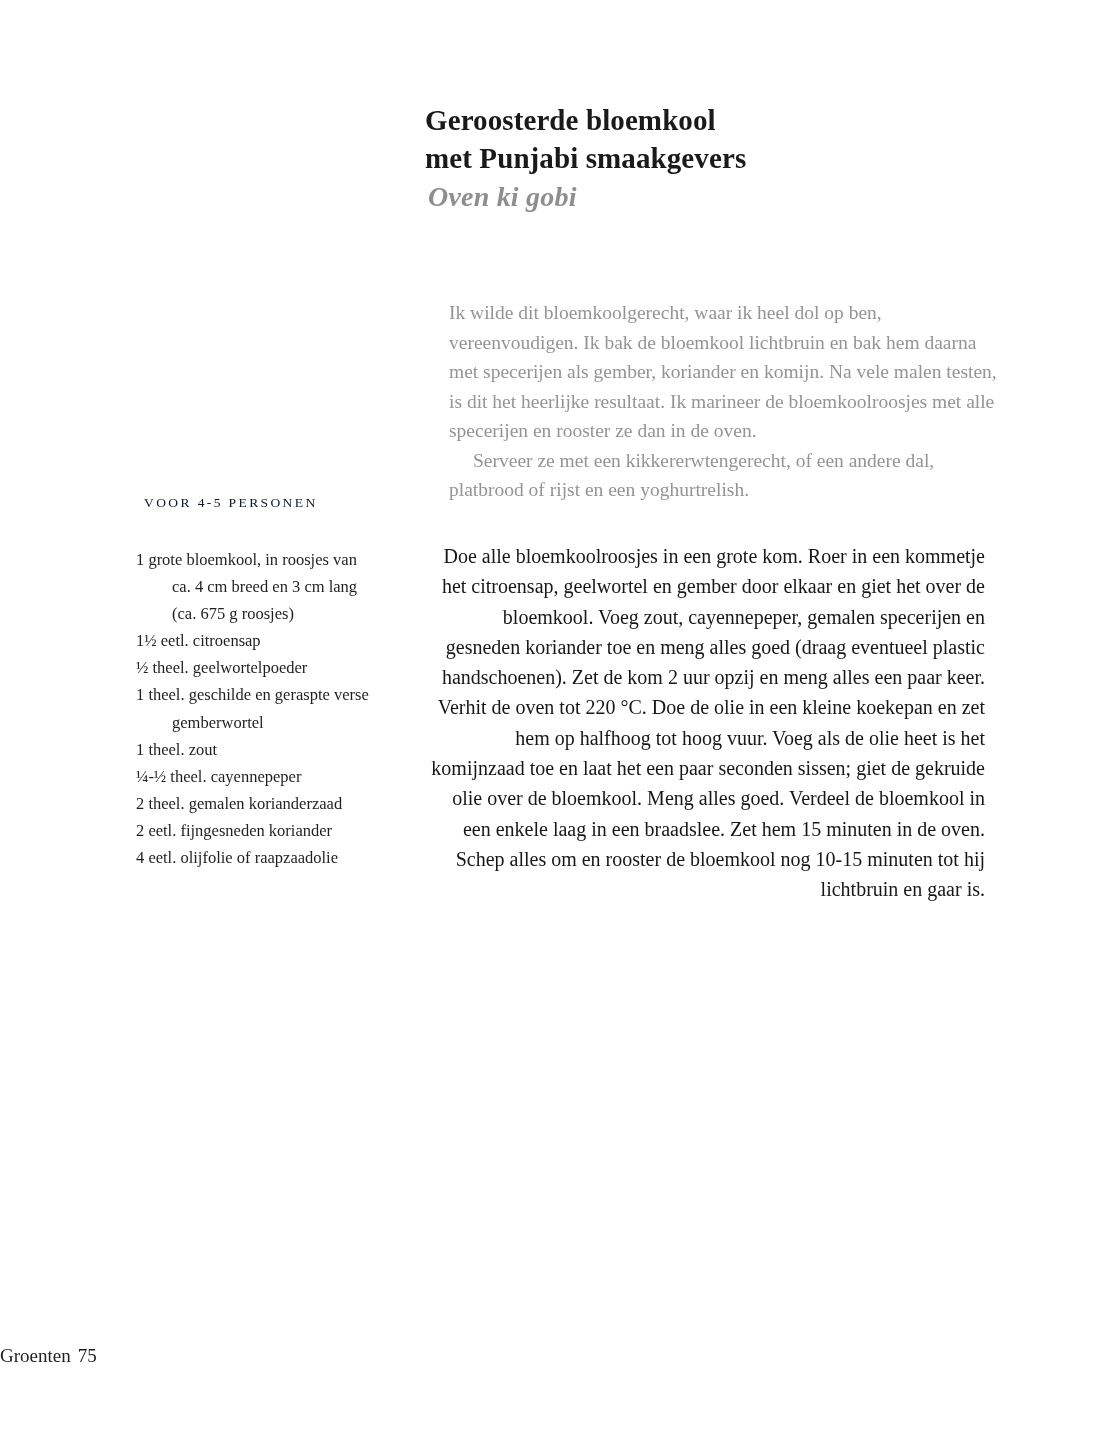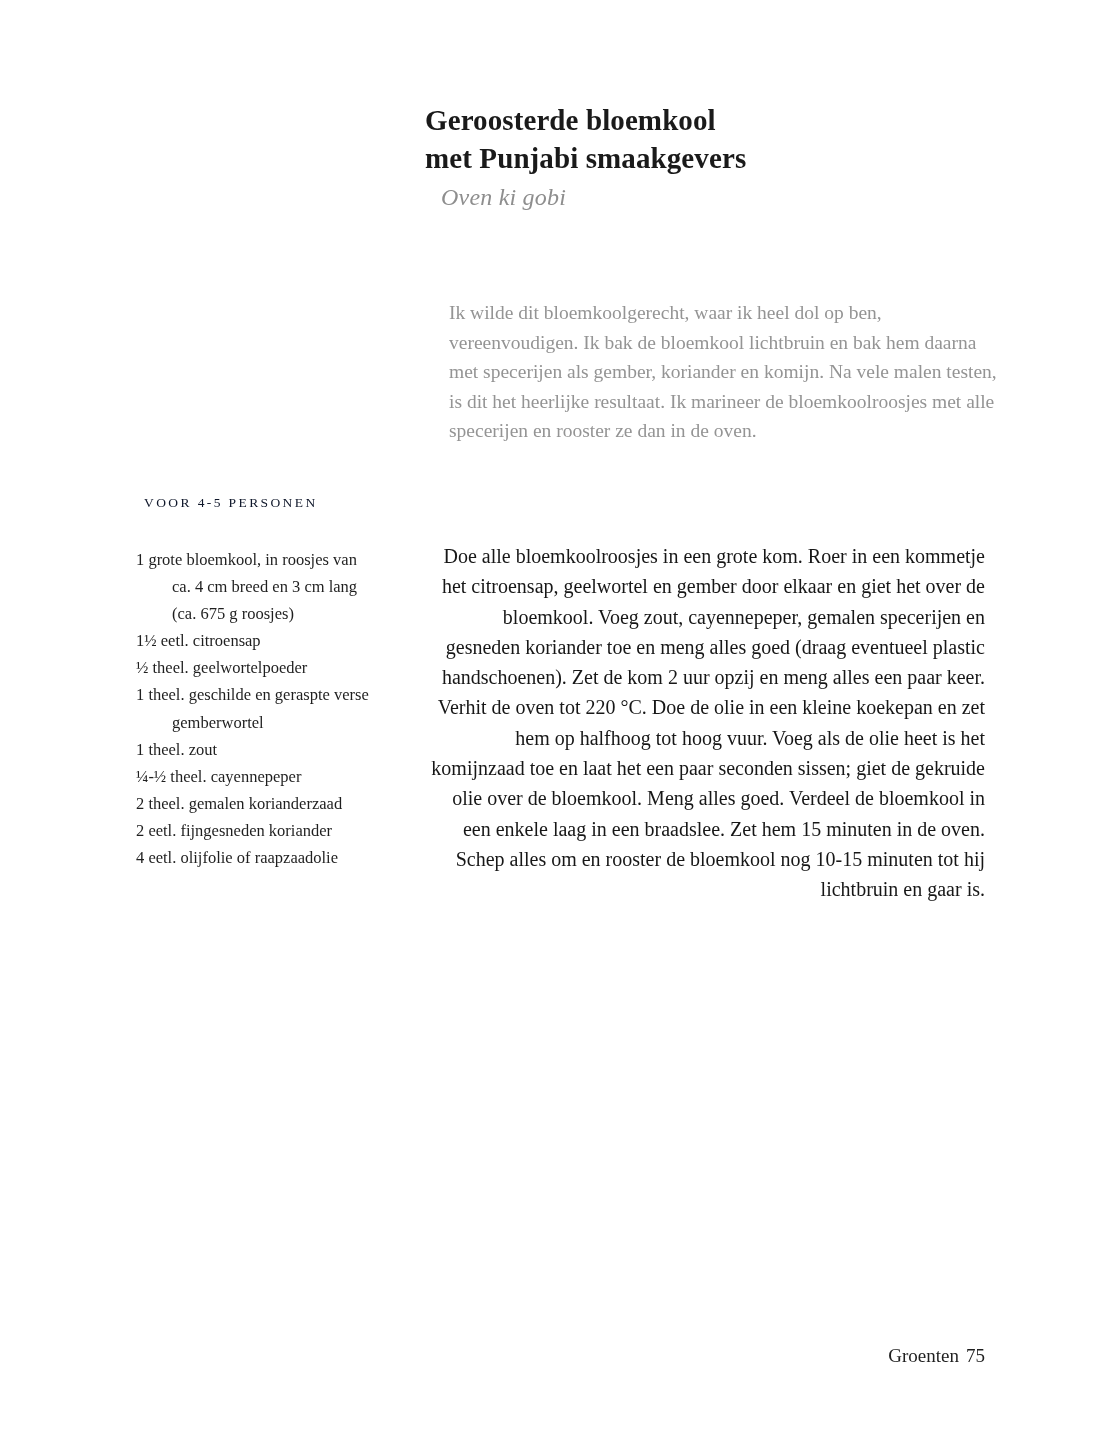--- a/index.html
+++ b/index.html
@@ -36,25 +36,25 @@
     font-size: 29px;
     line-height: 38px;
     color: #1a1a1a;
     letter-spacing: 0.1px;
     margin: 0;
   }
   .recipe-title .tline { display: block; }
   .recipe-subtitle {
     font-family: "Liberation Serif", "DejaVu Serif", serif;
     font-style: italic;
-    font-weight: 400;
-    font-size: 24px;
+    font-weight: 700;
+    font-size: 28px;
     line-height: 36px;
     color: #8e8e8e;
-    margin: 2px 0 0 16px;
+    margin: 2px 0 0 3px;
     letter-spacing: 0.2px;
   }
 
   
   .intro-block {
     position: absolute;
     left: 425px;
     top: 298px;
     width: 560px;
     color: #949494;
@@ -119,21 +119,20 @@
     text-align: right;
   }
   .method p { margin: 0; }
 
   
   .footer {
     position: absolute;
     left: 0;
     top: 1345px;
     width: 1107px;
-    text-align: right;
     padding-right: 122px;
     box-sizing: border-box;
     font-size: 19px;
     color: #1f1f1f;
   }
   .footer .sec { margin-right: 7px; }
 </style>
 </head>
 <body>
 
@@ -142,20 +141,21 @@
   <div class="title-block">
     <h1 class="recipe-title">
       <span class="tline">Geroosterde bloemkool</span>
       <span class="tline">met Punjabi smaakgevers</span>
     </h1>
     <div class="recipe-subtitle">Oven ki gobi</div>
   </div>
 
   <div class="intro-block">
     <p>Ik wilde dit bloemkoolgerecht, waar ik heel dol op ben, vereenvoudigen. Ik bak de bloemkool lichtbruin en bak hem daarna met specerijen als gember, koriander en komijn. Na vele malen testen, is dit het heerlijke resultaat. Ik marineer de bloemkoolroosjes met alle specerijen en rooster ze dan in de oven.</p>
+    <p class="indented">Serveer ze met een kikkererwtengerecht, of een andere dal, platbrood of rijst en een yoghurtrelish.</p>
   </div>
 
   <div class="serves-heading">VOOR 4-5 PERSONEN</div>
 
   <ul class="ingredients" id="ingredients-list">
       <li><span>1 grote bloemkool, in roosjes van</span><span class="cont">ca. 4 cm breed en 3 cm lang</span><span class="cont">(ca. 675 g roosjes)</span></li>
       <li><span>1½ eetl. citroensap</span></li>
       <li><span>½ theel. geelwortelpoeder</span></li>
       <li><span>1 theel. geschilde en geraspte verse</span><span class="cont">gemberwortel</span></li>
       <li><span>1 theel. zout</span></li>

